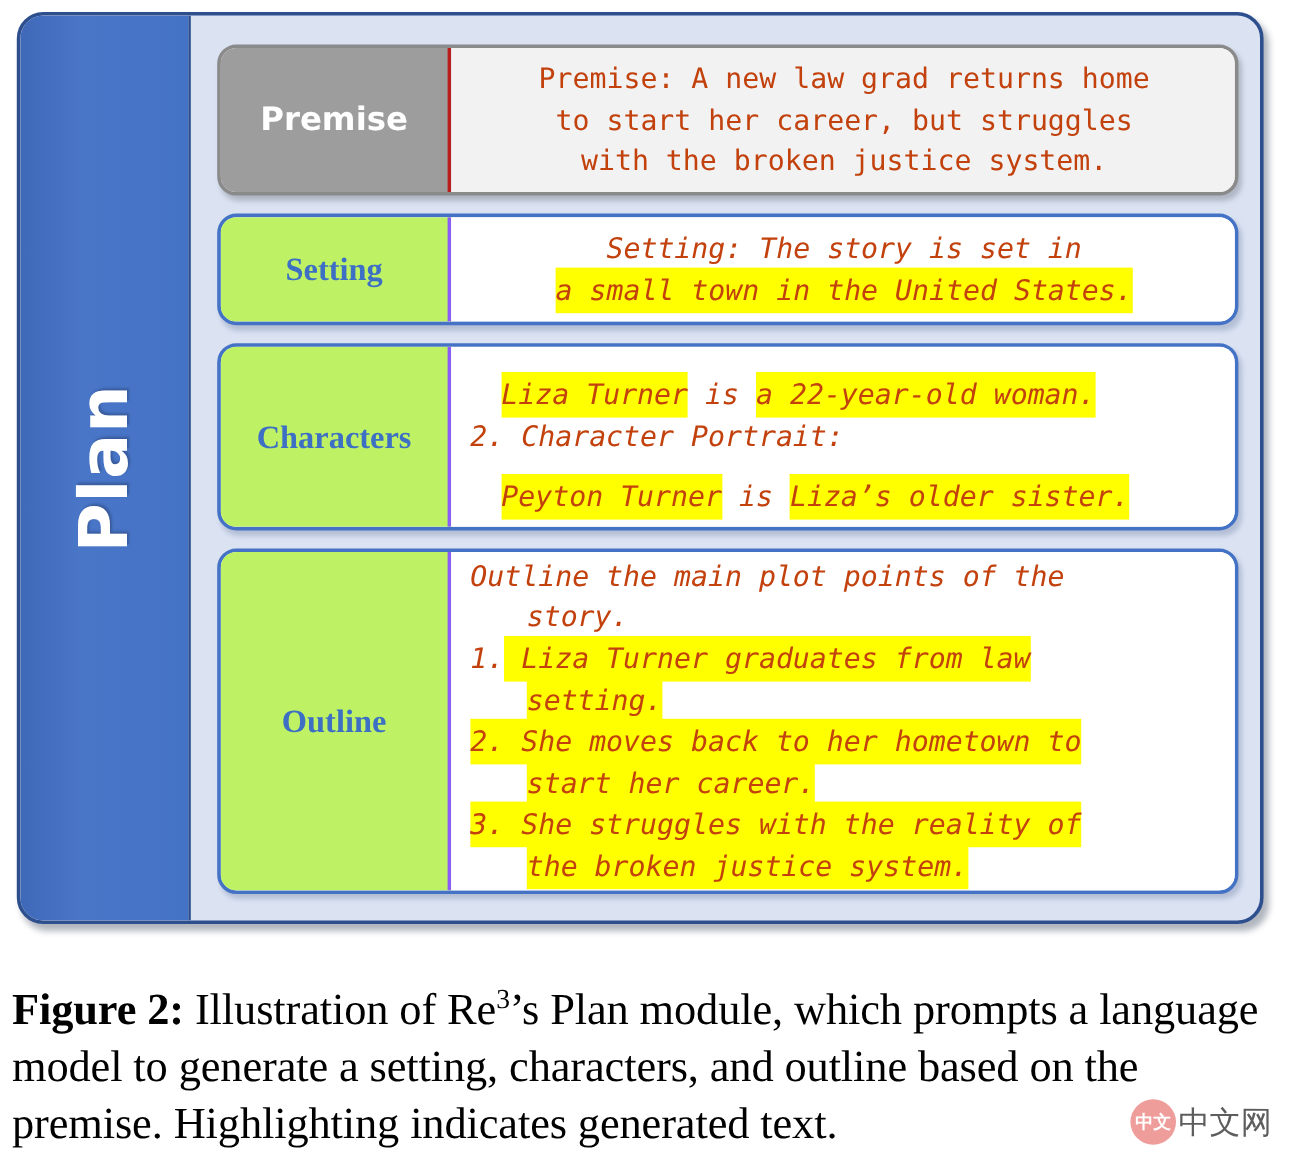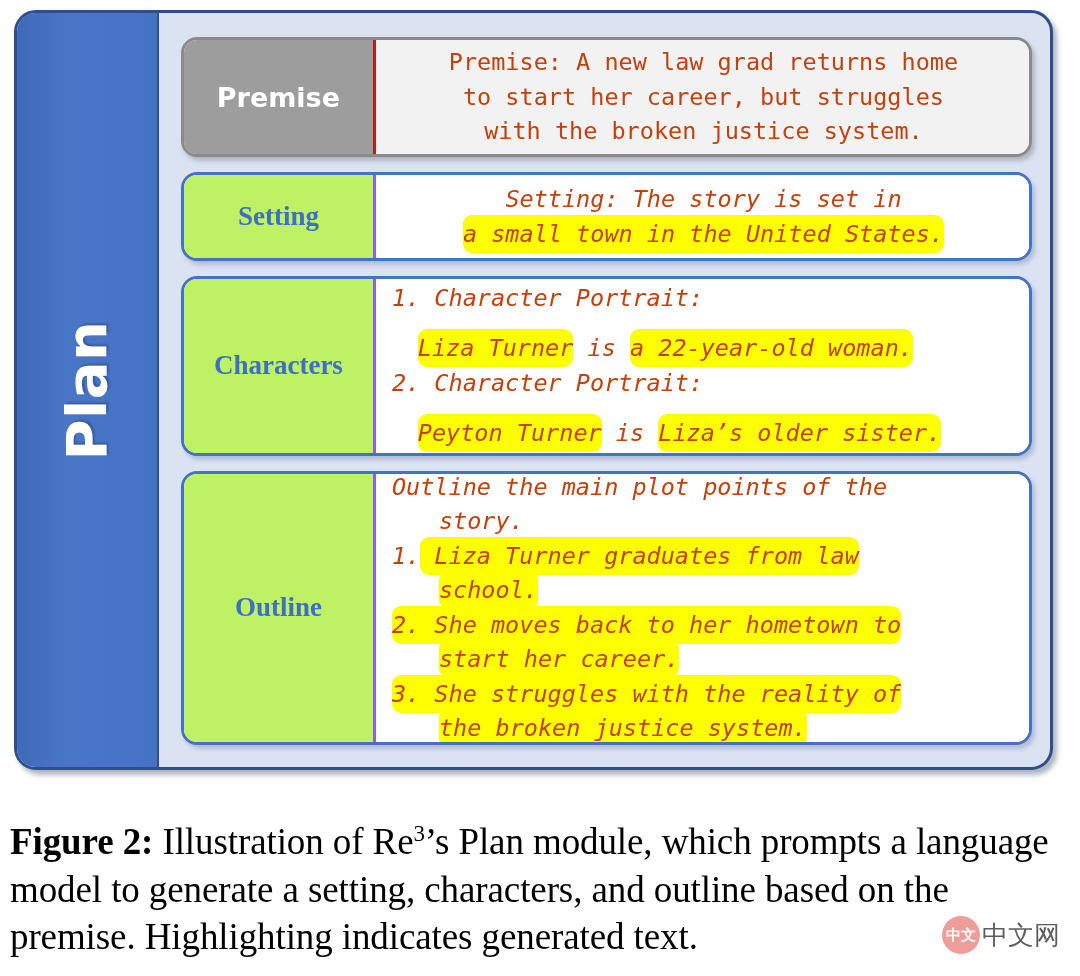--- a/index.html
+++ b/index.html
@@ -128,21 +128,20 @@
     background: #ffffff;
     font-style: italic;
   }
 
   .content-center { text-align: center; }
 
   
   .hl {
     background: #ffff00;
     padding: 5px 0;
-    border-radius: 9px;
   }
 
   
   .ln { white-space: pre-wrap; }
   .ln-indent { padding-left: 2.0em; }
   .ln-indent-1 { padding-left: 1.1em; margin-top: 16px; }
 
   
   .caption {
     position: absolute;
@@ -212,33 +211,32 @@
         <div class="row row-blue">
           <div class="row-label">Setting</div>
           <div class="row-content content-center">
             <div class="ln"><span>Setting: The story is set in</span></div>
             <div class="ln"><span class="hl">a small town in the United States.</span></div>
           </div>
         </div>
         <div class="row row-blue">
           <div class="row-label">Characters</div>
           <div class="row-content">
-            <div class="ln"><span>1. Character Portrait:</span></div>
             <div class="ln ln-indent-1"><span class="hl">Liza Turner</span><span> is </span><span class="hl">a 22-year-old woman.</span></div>
             <div class="ln"><span>2. Character Portrait:</span></div>
             <div class="ln ln-indent-1"><span class="hl">Peyton Turner</span><span> is </span><span class="hl">Liza’s older sister.</span></div>
           </div>
         </div>
         <div class="row row-blue">
           <div class="row-label">Outline</div>
           <div class="row-content">
             <div class="ln"><span>Outline the main plot points of the</span></div>
             <div class="ln ln-indent"><span>story.</span></div>
             <div class="ln"><span>1.</span><span class="hl"> Liza Turner graduates from law</span></div>
-            <div class="ln ln-indent"><span class="hl">school.</span></div>
+            <div class="ln ln-indent"><span class="hl">setting.</span></div>
             <div class="ln"><span class="hl">2. She moves back to her hometown to</span></div>
             <div class="ln ln-indent"><span class="hl">start her career.</span></div>
             <div class="ln"><span class="hl">3. She struggles with the reality of</span></div>
             <div class="ln ln-indent"><span class="hl">the broken justice system.</span></div>
           </div>
         </div>
       </div>
 
   </div>
 

